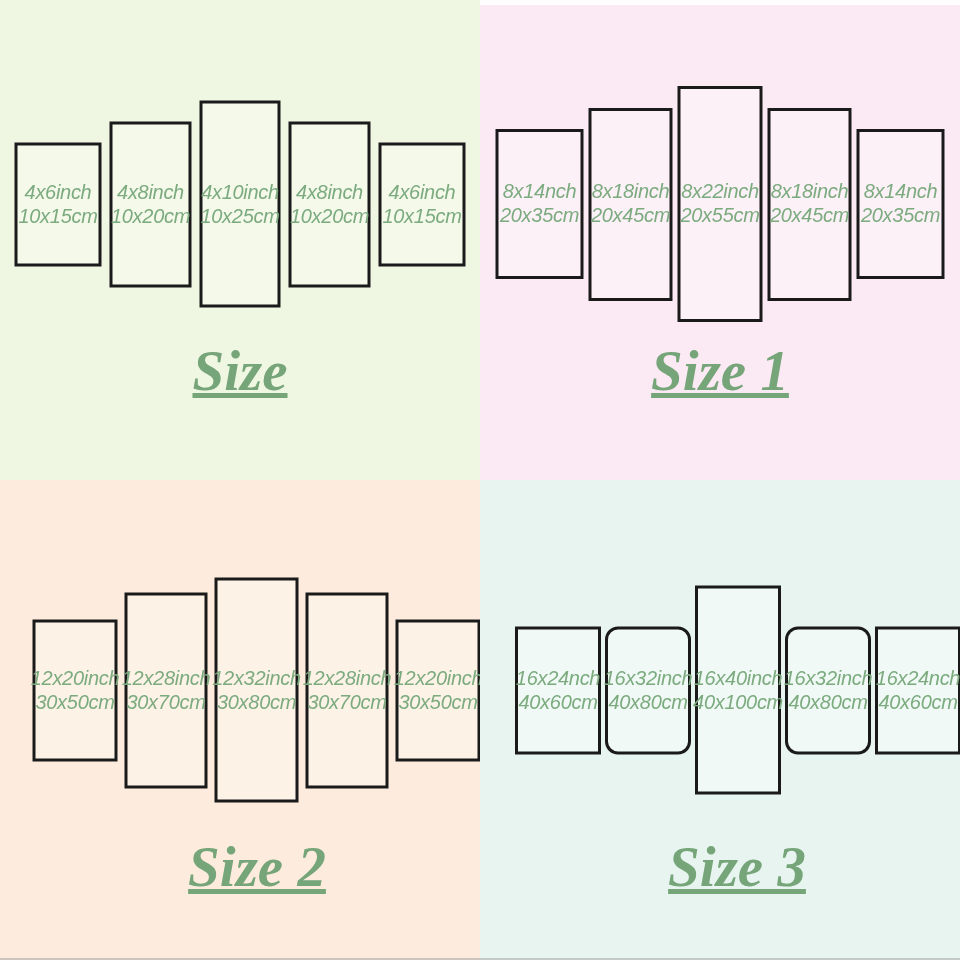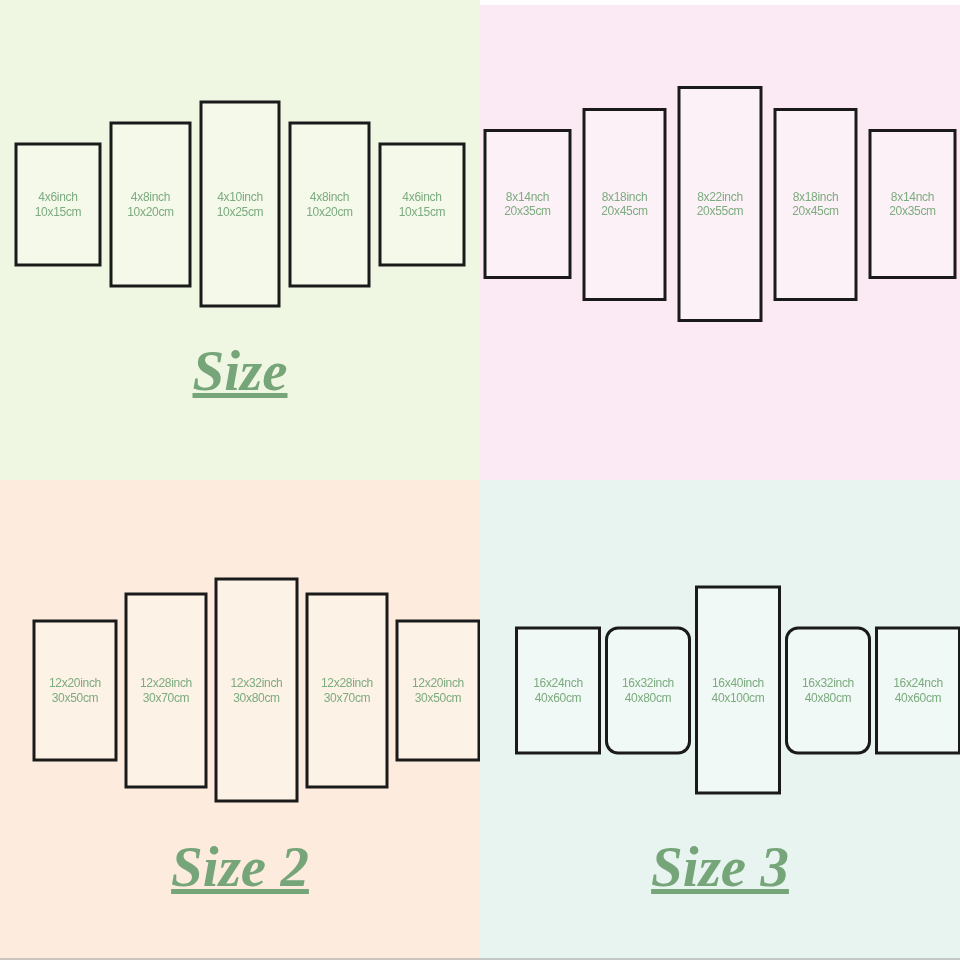--- a/index.html
+++ b/index.html
@@ -39,21 +39,21 @@
   .panel-group {
     position: absolute;
     left: 50%;
     transform: translate(-50%, -50%);
     display: flex;
     align-items: center;
   }
   .q1 .panel-group, .q2 .panel-group { top: 204px; }
   .q3 .panel-group, .q4 .panel-group { top: 210px; }
   .q1 .panel-group { gap: 8px; }
-  .q2 .panel-group { gap: 11px; }
+  .q2 .panel-group { gap: 5px; }
   .q3 .panel-group { gap: 7px; padding-left: 33px; }
   .q4 .panel-group { gap: 4px; padding-left: 36px; }
 
   .panel {
     box-sizing: border-box;
     border: 3px solid var(--border-color, #1a1a1a);
     display: flex;
     align-items: center;
     justify-content: center;
     flex: 0 0 auto;
@@ -70,21 +70,22 @@
 
   .q3 .panel:nth-child(1), .q3 .panel:nth-child(5) { width: 85px; height: 142px; }
   .q3 .panel:nth-child(2), .q3 .panel:nth-child(4) { width: 83px; height: 196px; align-items: center; }
   .q3 .panel:nth-child(3)                          { width: 84px; height: 225px; }
 
   .q4 .panel:nth-child(1), .q4 .panel:nth-child(5) { width: 86px; height: 128px; }
   .q4 .panel:nth-child(2), .q4 .panel:nth-child(4) { width: 86px; height: 128px; border-radius: 13px; }
   .q4 .panel:nth-child(3)                          { width: 86px; height: 209px; }
 
   .panel-label {
-    font-size: 12px;
+    font-style: italic;
+    font-size: 20px;
     line-height: 1.18;
     letter-spacing: -0.3px;
     color: var(--label-color, #7cab7f);
     text-align: center;
     white-space: nowrap;
   }
   .panel-label .line { display: block; }
 
   .size-title {
     position: absolute;
@@ -93,21 +94,21 @@
     text-align: center;
     font-family: "Liberation Serif", serif;
     font-style: italic;
     font-weight: 700;
     font-size: 57px;
     line-height: 1;
     color: var(--title-color, #75a578);
     text-decoration: underline;
   }
   .q1 .size-title, .q2 .size-title { top: 342px; }
-  .q3 .size-title, .q4 .size-title { top: 358px; }
+  .q3 .size-title, .q4 .size-title { top: 358px; padding-left: 17px; }
 </style>
 </head>
 <body>
 
 <div class="canvas">
 
   <div class="quadrant q1" style="background-color: rgb(239, 246, 226);">
     <div class="panel-group">
       <div class="panel" style="background-color: rgb(244, 249, 234);">
         <div class="panel-label">
@@ -169,20 +170,21 @@
           <span class="line">20x45cm</span>
         </div>
       </div>
       <div class="panel" style="background-color: rgb(253, 241, 248);">
         <div class="panel-label">
           <span class="line">8x14nch</span>
           <span class="line">20x35cm</span>
         </div>
       </div>
     </div>
+    <div class="size-title">Size 1</div>
   </div>
 
   <div class="quadrant q3" style="background-color: rgb(253, 236, 221);">
     <div class="panel-group">
       <div class="panel" style="background-color: rgb(253, 242, 230);">
         <div class="panel-label">
           <span class="line">12x20inch</span>
           <span class="line">30x50cm</span>
         </div>
       </div>

